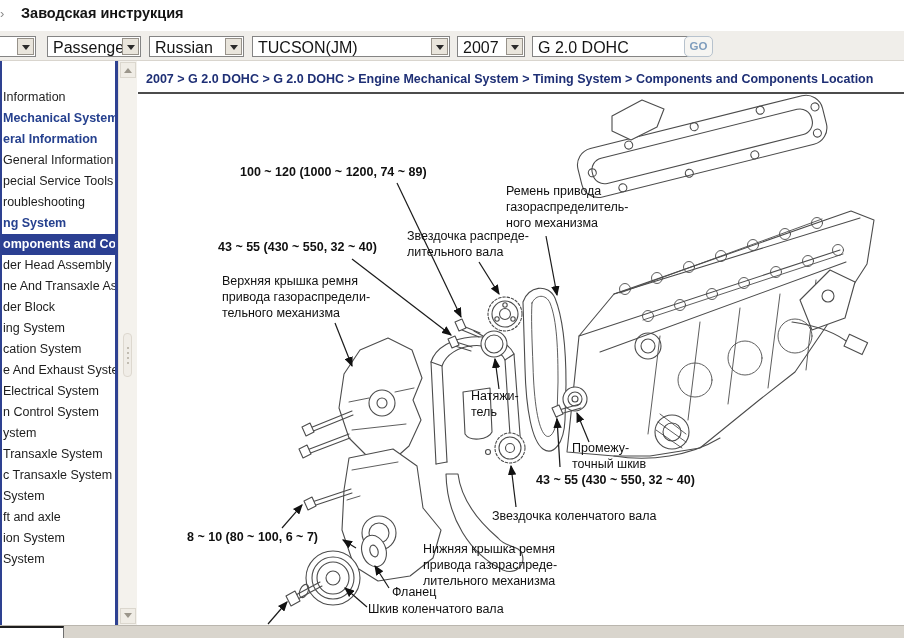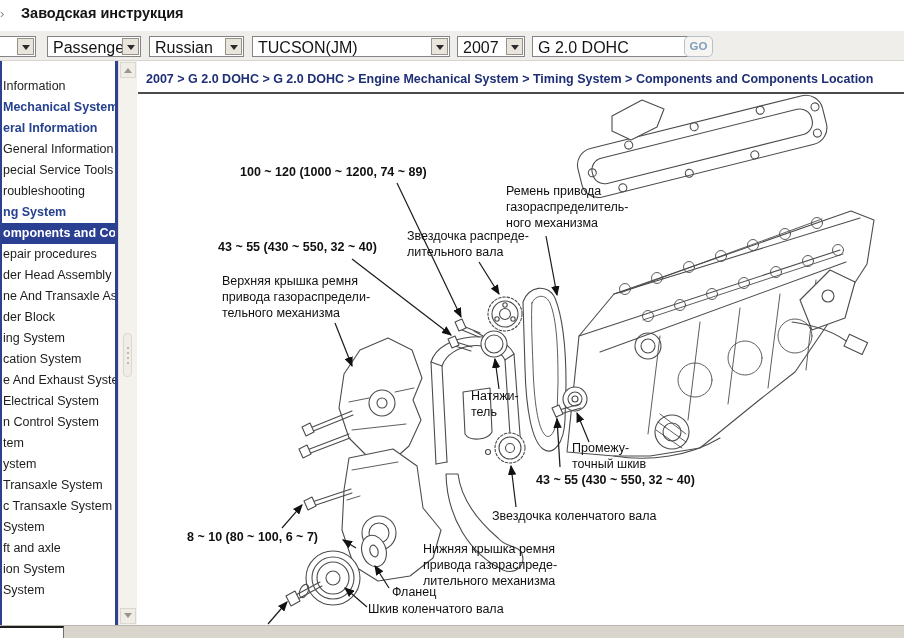--- a/index.html
+++ b/index.html
@@ -15,21 +15,21 @@
   .toolbar{position:absolute;top:31px;left:0;width:904px;height:30px;background:#f0eeea;border-bottom:1px solid #d9d5ce;box-sizing:border-box}
   .combo{position:absolute;top:5px;height:21px;background:#fff;border:1px solid #848484;box-sizing:border-box}
   .combo-value{position:absolute;left:5px;top:2px;font-size:16px;color:#141414;white-space:nowrap}
   .combo-btn{position:absolute;right:1px;top:1px;width:17px;height:17px;background:#e9e5dc;border:1px solid #97928a;box-sizing:border-box;display:flex;align-items:center;justify-content:center}
   .combo-btn::after{content:"";width:0;height:0;border:4px solid transparent;border-top:5px solid #2a2a2a;margin-top:5px}
   .go-btn{position:absolute;left:684px;top:5px;width:29px;height:21px;background:#f6f5f2;border:1px solid #b7c2cd;border-radius:5px;
           color:#7f9dbd;font-weight:bold;font-size:11.5px;text-align:center;line-height:19px;box-sizing:border-box}
 
   
   .side-leftline{position:absolute;top:61px;left:0;width:2px;height:564px;background:#2e4191}
-  .sidebar{position:absolute;top:61px;left:0;width:115px;height:564px;background:#fff;overflow:hidden;box-sizing:border-box;padding-top:15px}
+  .sidebar{position:absolute;top:61px;left:0;width:115px;height:564px;background:#fff;overflow:hidden;box-sizing:border-box;padding-top:26px}
   .side-navline{position:absolute;top:61px;left:115px;width:3px;height:564px;background:#2e4191}
   .side-item{height:21px;line-height:21px;font-size:12.5px;color:#1d1d1d;white-space:nowrap;padding-left:3px}
   .side-item.bold-blue{color:#26418f;font-weight:bold}
   .side-item.selected{background:#2b3f92;color:#fff;font-weight:bold}
 
   
   .scrollbar{position:absolute;top:61px;left:118px;width:19px;height:564px;background:#f4f2ed;border-left:1px solid #e3dfd8;box-sizing:border-box}
   .sb-btn{position:absolute;left:1px;width:16px;height:16px;background:#f0ede6;border:1px solid #dbd7ce;display:flex;align-items:center;justify-content:center;box-sizing:border-box}
   .sb-up{top:1px}.sb-down{bottom:1px}
   .tri-up{width:0;height:0;border:4px solid transparent;border-bottom:5px solid #9b968b;margin-bottom:3px}
@@ -93,30 +93,28 @@
 
 <div class="sidebar" id="sidebar-list">
     <div class="side-item">Information</div>
     <div class="side-item bold-blue">Mechanical System</div>
     <div class="side-item bold-blue">eral Information</div>
     <div class="side-item">General Information</div>
     <div class="side-item">pecial Service Tools</div>
     <div class="side-item">roubleshooting</div>
     <div class="side-item bold-blue">ng System</div>
     <div class="side-item selected">omponents and Co</div>
-    <div class="side-item">epair procedures</div>
     <div class="side-item">der Head Assembly</div>
     <div class="side-item">ne And Transaxle As</div>
     <div class="side-item">der Block</div>
     <div class="side-item">ing System</div>
     <div class="side-item">cation System</div>
     <div class="side-item">e And Exhaust Syste</div>
     <div class="side-item">Electrical System</div>
     <div class="side-item">n Control System</div>
-    <div class="side-item">tem</div>
     <div class="side-item">ystem</div>
     <div class="side-item">Transaxle System</div>
     <div class="side-item">c Transaxle System</div>
     <div class="side-item">System</div>
     <div class="side-item">ft and axle</div>
     <div class="side-item">ion System</div>
     <div class="side-item">System</div>
   </div>
 <div class="side-leftline"></div>
 <div class="side-navline"></div>

